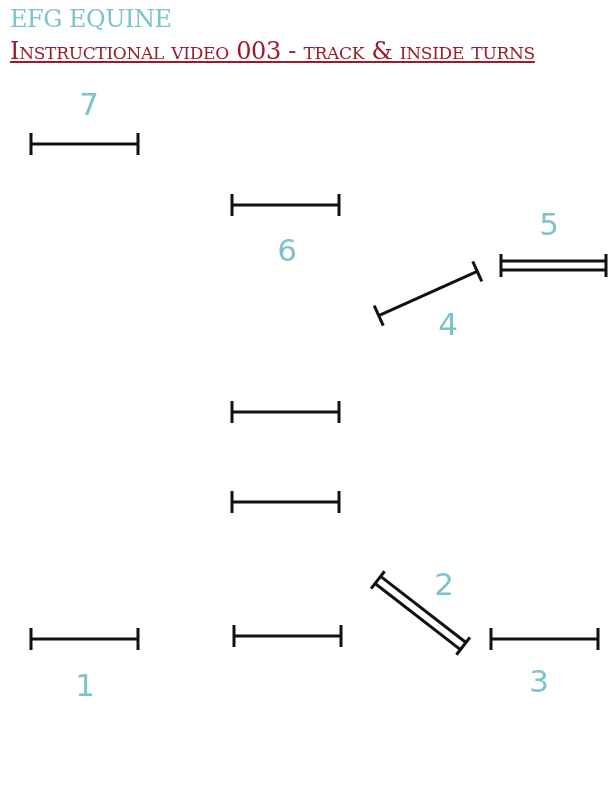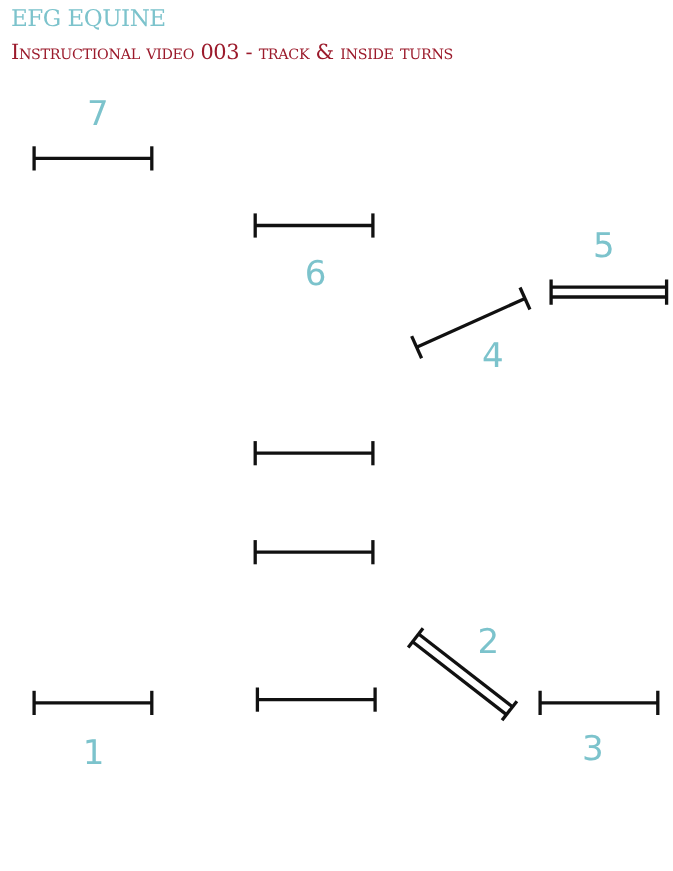--- a/index.html
+++ b/index.html
@@ -1,21 +1,21 @@
 <!DOCTYPE html>
 <html><head>
 <meta charset="utf-8">
 <style>
   html, body { margin:0; padding:0; }
   body { width:612px; height:792px; background:#ffffff; position:relative; overflow:hidden;
          font-family:"DejaVu Serif", serif; }
-  .brand { position:absolute; left:10px; top:5px; font-family:"DejaVu Serif", serif; font-size:21px;
+  .brand { position:absolute; left:10px; top:5px; font-family:"DejaVu Serif", serif; font-size:24px;
            color:#7cc3cc; letter-spacing:-0.5px; }
-  .subtitle { position:absolute; left:10px; top:37px; font-family:"DejaVu Serif", serif; font-size:19px;
-              color:#9b1a2b; font-variant:small-caps; letter-spacing:-0.3px; }
+  .subtitle { position:absolute; left:10px; top:37px; font-family:"DejaVu Serif", serif; font-size:24px;
+              color:#9b1a2b; font-variant:small-caps; letter-spacing:-0.3px;text-decoration:underline; }
   .num { position:absolute; font-family:"DejaVu Sans", sans-serif; font-size:31px; color:#7cc3cc;
          transform:translate(-50%,-50%); line-height:1; }
   svg.course { position:absolute; left:0; top:0; }
 </style>
 </head>
 <body>
 
 <div class="brand">EFG EQUINE</div>
 <div class="subtitle">Instructional video 003 - track &amp; inside turns</div>
 

